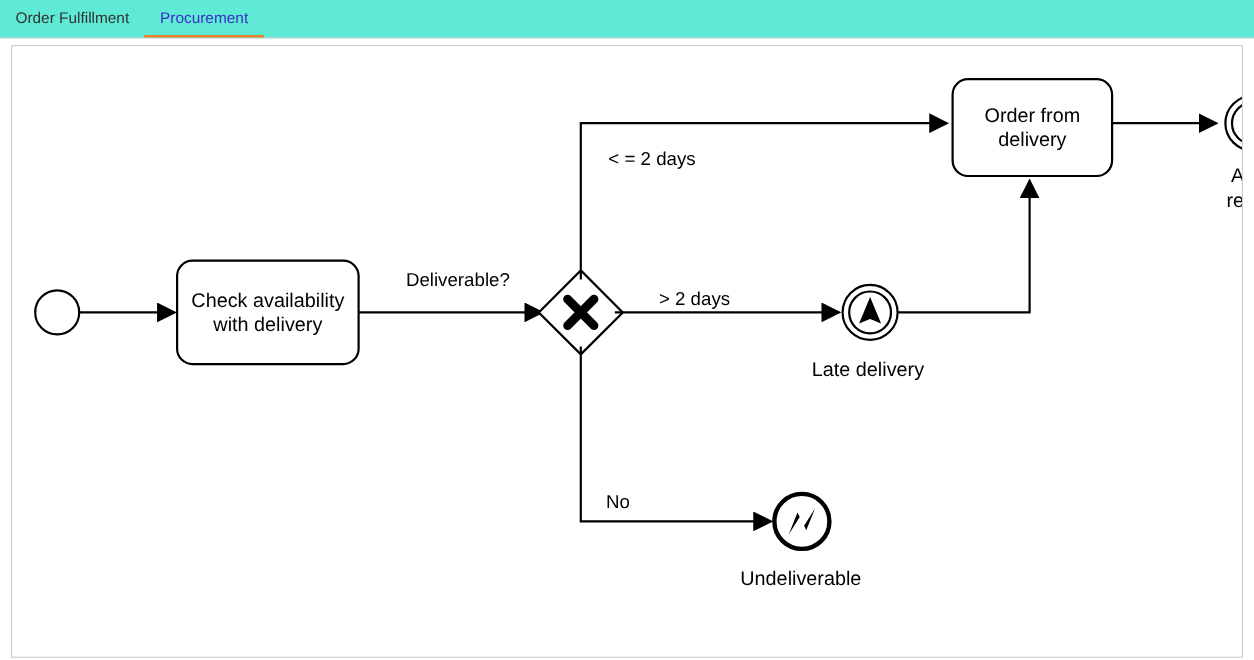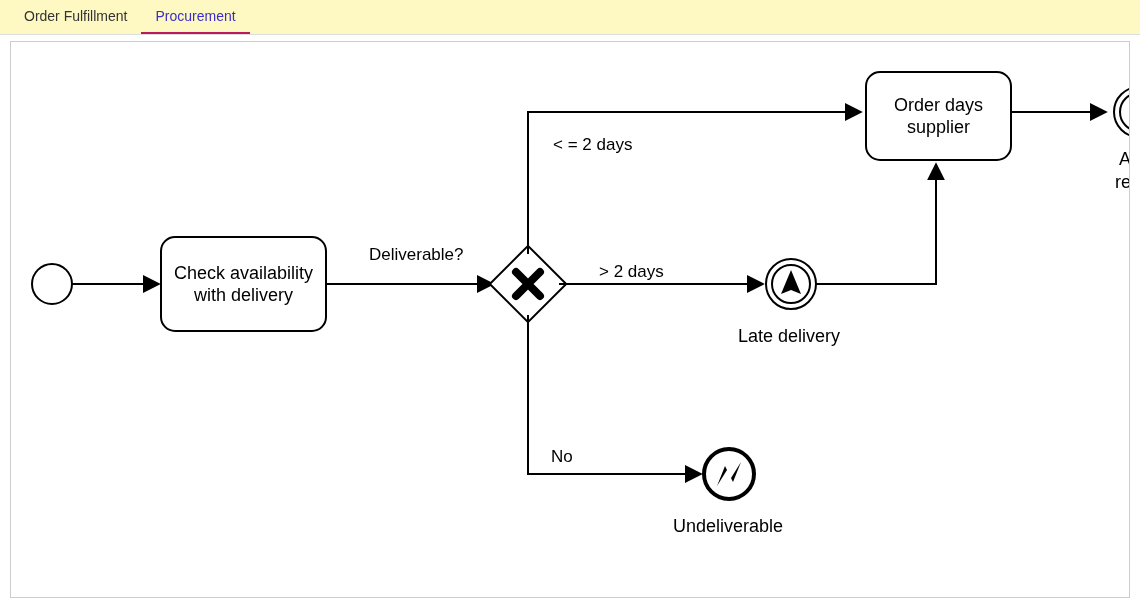--- a/index.html
+++ b/index.html
@@ -3,34 +3,34 @@
 <meta charset="utf-8">
 <style>
   * { box-sizing: border-box; }
   body {
     margin: 0;
     font-family: Arial, Helvetica, sans-serif;
     background: #fff;
     color: #000;
   }
   .tabs {
-    background: #fef9c3;
+    background: #5eead4;
     border-bottom: 1px solid #ddd;
     display: flex;
-    padding: 0 10px;
+    padding: 0 0;
     font-size: 14px;
   }
   .tab {
     padding: 8px 14px;
     cursor: pointer;
     color: #333;
   }
   .tab.active {
     color: #3b2fc8;
-    border-bottom: 2px solid #be185d;
+    border-bottom: 2px solid #f97316;
   }
   .canvas {
     position: relative;
     border: 1px solid #ccc;
     margin: 6px 10px;
     background: #fff;
     overflow: hidden;
   }
   svg { display: block; }
   .node-label, .edge-label {
@@ -91,21 +91,21 @@
   <text x="540" y="420" class="edge-label">No</text>
 
   <g>
     <circle cx="718" cy="432" r="25" fill="#fff" stroke="#000" stroke-width="4"></circle>
     <path d="M 706 444 L 714 424 L 720 436 L 730 420 L 722 440 L 716 428 Z" fill="#000"></path>
   </g>
   <text x="662" y="490" class="node-label">Undeliverable</text>
 
   <rect x="855" y="30" width="145" height="88" rx="14" ry="14" fill="#fff" stroke="#000" stroke-width="2"></rect>
   <foreignObject x="860" y="34" width="135" height="80">
-    <div xmlns="http://www.w3.org/1999/xhtml" style="display:flex;align-items:center;justify-content:center;height:100%;text-align:center;font-size:18px;line-height:1.25">Order days supplier</div>
+    <div xmlns="http://www.w3.org/1999/xhtml" style="display:flex;align-items:center;justify-content:center;height:100%;text-align:center;font-size:18px;line-height:1.25">Order from delivery</div>
   </foreignObject>
 
   <line x1="1000" y1="70" x2="1095" y2="70" stroke="#000" stroke-width="2" marker-end="url(#arrow)"></line>
 
   <g>
     <circle cx="1128" cy="70" r="25" fill="#fff" stroke="#000" stroke-width="2"></circle>
     <circle cx="1128" cy="70" r="19" fill="#fff" stroke="#000" stroke-width="2"></circle>
   </g>
   <text x="1108" y="123" class="node-label">A</text>
   <text x="1104" y="146" class="node-label">re</text>

